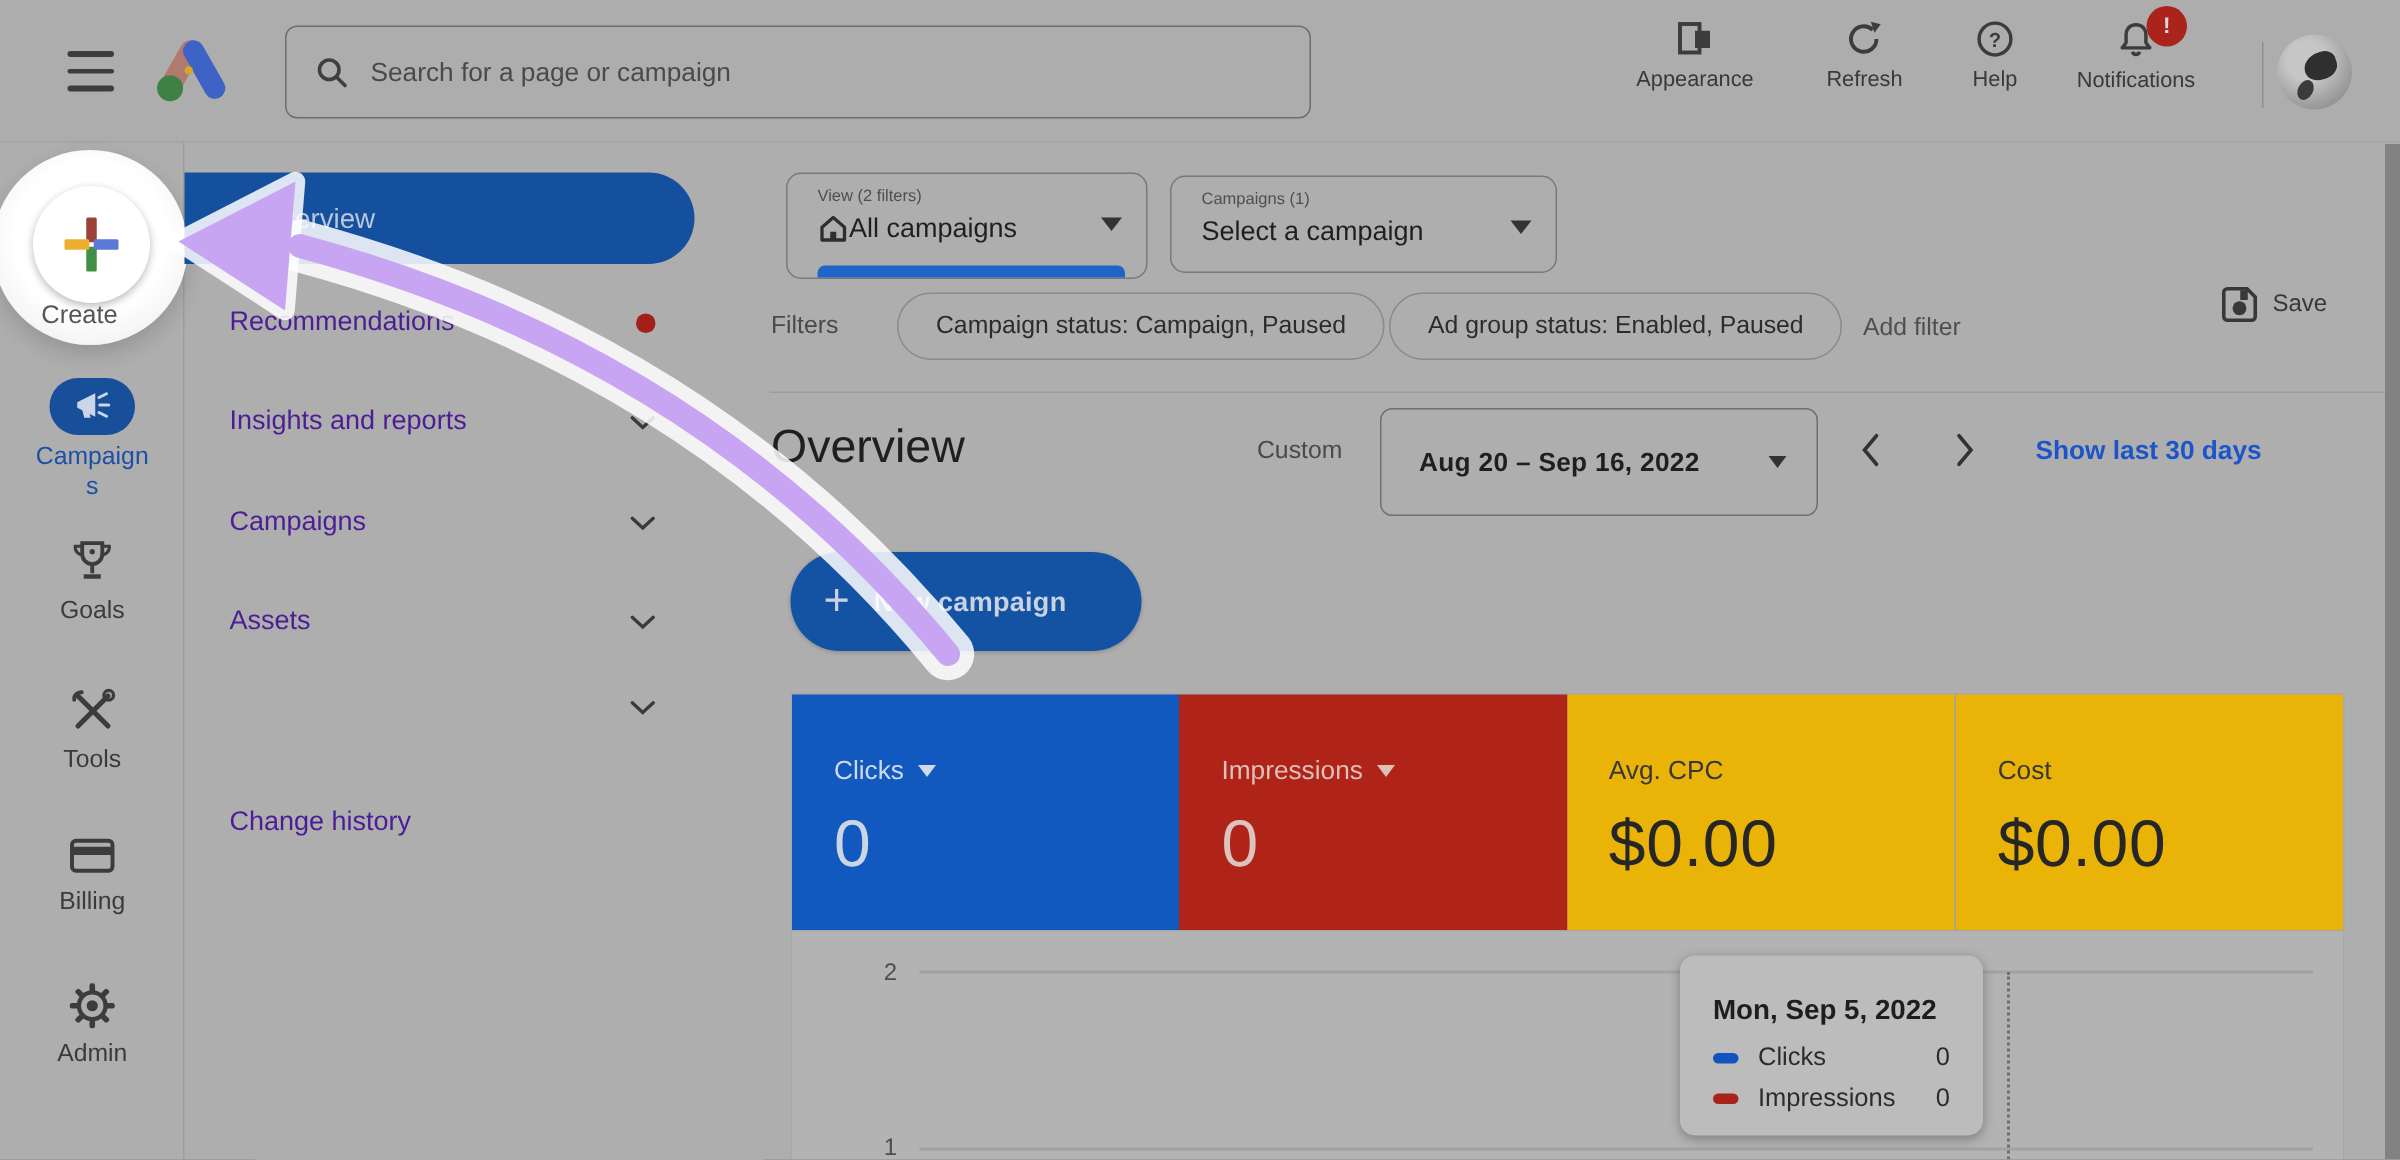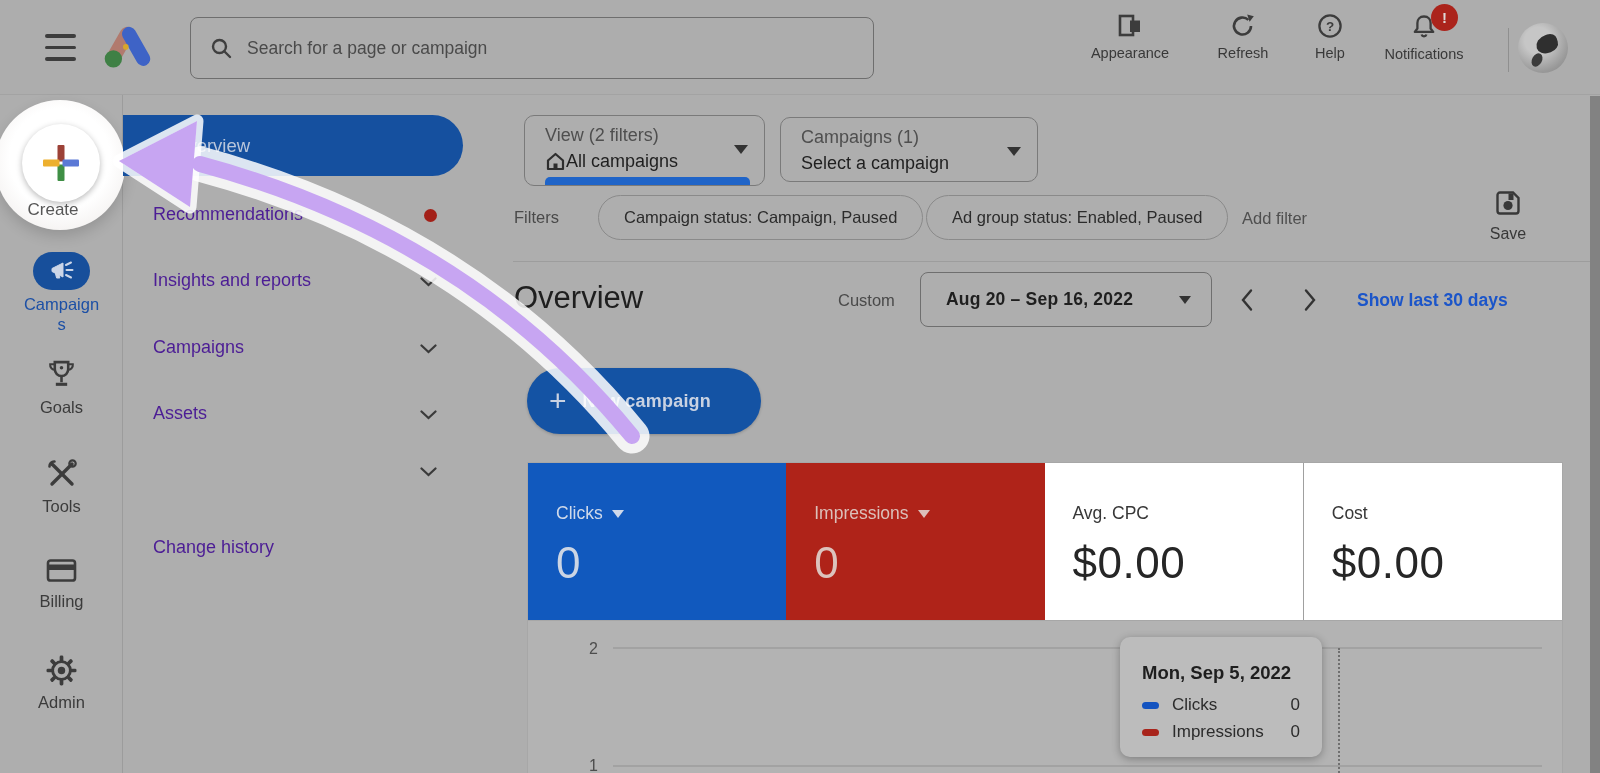--- a/index.html
+++ b/index.html
@@ -61,62 +61,62 @@
     border-radius:0 30.5px 30.5px 0; display:flex; align-items:center; padding-left:50px; cursor:pointer;
   }
   .drawer-pill .lbl{ font-size:18.5px; color:#b9c6db; }
   .drawer-item{ position:absolute; left:153px; font-size:18px; color:#4c1d95; cursor:pointer; }
   .red-dot{ position:absolute; left:424px; top:209px; width:13px; height:13px; border-radius:50%; background:#a32018;}
   .chev{ position:absolute; left:420px; }
   
   .dd{
     position:absolute; border:1px solid #7a7a7a; border-radius:10px; padding:9px 16px 0 20px; cursor:pointer;
   }
-  .dd .small{ font-size:18px; color:#4f4f4f; margin-bottom:5px;}
+  .dd .small{ font-size:11px; color:#4f4f4f; margin-bottom:5px;}
   .dd .valrow{ display:flex; align-items:flex-start; gap:0; font-size:18px; color:#1f1f1f;}
   .caret{ width:0; height:0; border:7px solid transparent; border-top:9px solid #333; border-bottom:none;}
   .dd .caret{ position:absolute; right:16px; top:29px;}
   .view-dd{ left:524px; top:115px; width:241px; height:71px;}
   .view-indicator{ position:absolute; left:20px; bottom:0; width:205px; height:8px; border-radius:5px 5px 0 0; background:#1f64c8;}
   .campaign-dd{ left:780px; top:117px; width:258px; height:65px;}
   .filters-label{ position:absolute; left:514px; top:208px; font-size:16.5px; color:#4a4a4a;}
   .chip{
     position:absolute; top:195px; height:45px; border:1px solid #8a8a8a; border-radius:22.5px;
     display:flex; align-items:center; padding:0 25px; font-size:16.5px; color:#2c2c2c; cursor:pointer;
   }
   .chip1{ left:598px; } .chip2{ left:926px; }
   .add-filter{ position:absolute; left:1242px; top:209px; font-size:16.5px; color:#4f4f4f; cursor:pointer;}
-  .save-block{ position:absolute; left:1478px; top:188px; width:60px; display:flex; flex-direction:column; align-items:center; gap:7px; cursor:pointer;}
+  .save-block{ position:absolute; left:1478px; top:188px; width:60px; display:flex; flex-direction:row; align-items:center; gap:7px; cursor:pointer;}
   .save-block .lbl{ font-size:16px; color:#383838;}
   .toolbar-divider{ position:absolute; left:513px; top:261px; width:1077px; height:1px; background:#9d9d9d;}
   
   .page-title{ position:absolute; left:514px; top:280px; font-size:31px; color:#1f1f1f; }
   .date-mode{ position:absolute; left:838px; top:291px; font-size:16.5px; color:#4a4a4a;}
   .date-dd{
-    position:absolute; left:920px; top:272px; width:292px; height:55px; border:1px solid #6f6f6f; border-radius:8px;
+    position:absolute; left:920px; top:272px; width:292px; height:72px; border:1px solid #6f6f6f; border-radius:8px;
     display:flex; align-items:center; padding:0 20px 0 25px; cursor:pointer;
   }
   .date-dd .val{ font-size:17.5px; font-weight:bold; color:#1f1f1f; letter-spacing:.2px;}
   .date-dd .caret{ margin-left:auto; border-width:6.5px; border-top-width:8.5px;}
   .date-nav{ position:absolute; top:288px; cursor:pointer;}
   .show-last{ position:absolute; left:1357px; top:290px; font-size:17.5px; font-weight:bold; color:#1b55c9; cursor:pointer;}
   .new-campaign{
     position:absolute; left:527px; top:368px; width:234px; height:66px; border-radius:33px; background:#1453a4;
     display:flex; align-items:center; padding-left:22px; gap:16px; cursor:pointer; box-shadow:0 1px 3px rgba(0,0,0,.2);
   }
   .new-campaign .plus{ font-size:30px; color:#c9d2e2; line-height:30px; font-weight:400;}
   .new-campaign .lbl{ font-size:18px; font-weight:bold; color:#c9d2e2; letter-spacing:.2px;}
   
   .cards{ position:absolute; left:527px; top:462px; width:1036px; height:159px; display:flex; border:1px solid #a7a7a7;}
   .card{ flex:1; position:relative; padding:40px 0 0 28px; cursor:pointer;}
   .card .lblrow{ display:flex; align-items:center; gap:9px; font-size:17.5px;}
   .card .val{ margin-top:14px; font-size:44px; letter-spacing:.5px;}
   .card-blue{ background:#1159be;} .card-blue .lblrow{ color:#cfd9ea;} .card-blue .val{ color:#ccd5e4;}
   .card-red{ background:#af2319;} .card-red .lblrow{ color:#dcc0ba;} .card-red .val{ color:#dcc3bd;}
-  .card-gray{ background:#ffffff;} .card-gray .lblrow{ color:#373737;} .card-gray .val{ color:#262626;}
+  .card-gray{ background:#eab308;} .card-gray .lblrow{ color:#373737;} .card-gray .val{ color:#262626;}
   .card-sep{ border-left:1px solid #a0a0a0;}
   .caret-light{ border:6px solid transparent; border-top:8px solid #cfd9ea; border-bottom:none; width:0; height:0;}
   .caret-pink{ border:6px solid transparent; border-top:8px solid #dcc0ba; border-bottom:none; width:0; height:0;}
   
   .chart{ position:absolute; left:527px; top:621px; width:1036px; height:152px; background:#b3b3b3; border-left:1px solid #a7a7a7; border-right:1px solid #a7a7a7;}
   .ytick{ position:absolute; width:40px; text-align:right; font-size:16px; color:#4d4d4d;}
   .gridline{ position:absolute; left:85px; right:20px; height:2px; background:#a2a2a2;}
   .hoverline{ position:absolute; left:810px; top:27px; bottom:0; border-left:2px dotted #6f6f6f;}
   .tooltip{
     position:absolute; left:1120px; top:637px; width:202px; height:120px; background:#bcbcbc; border-radius:10px;

